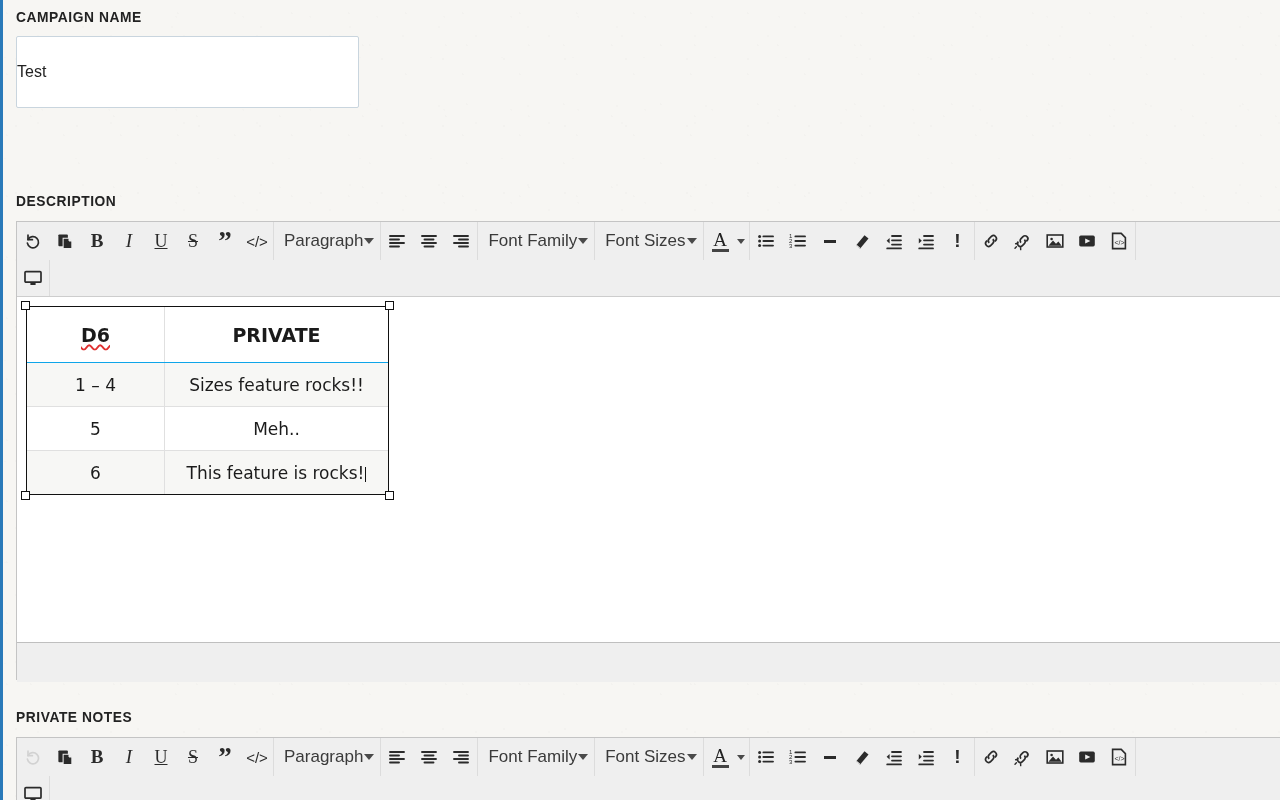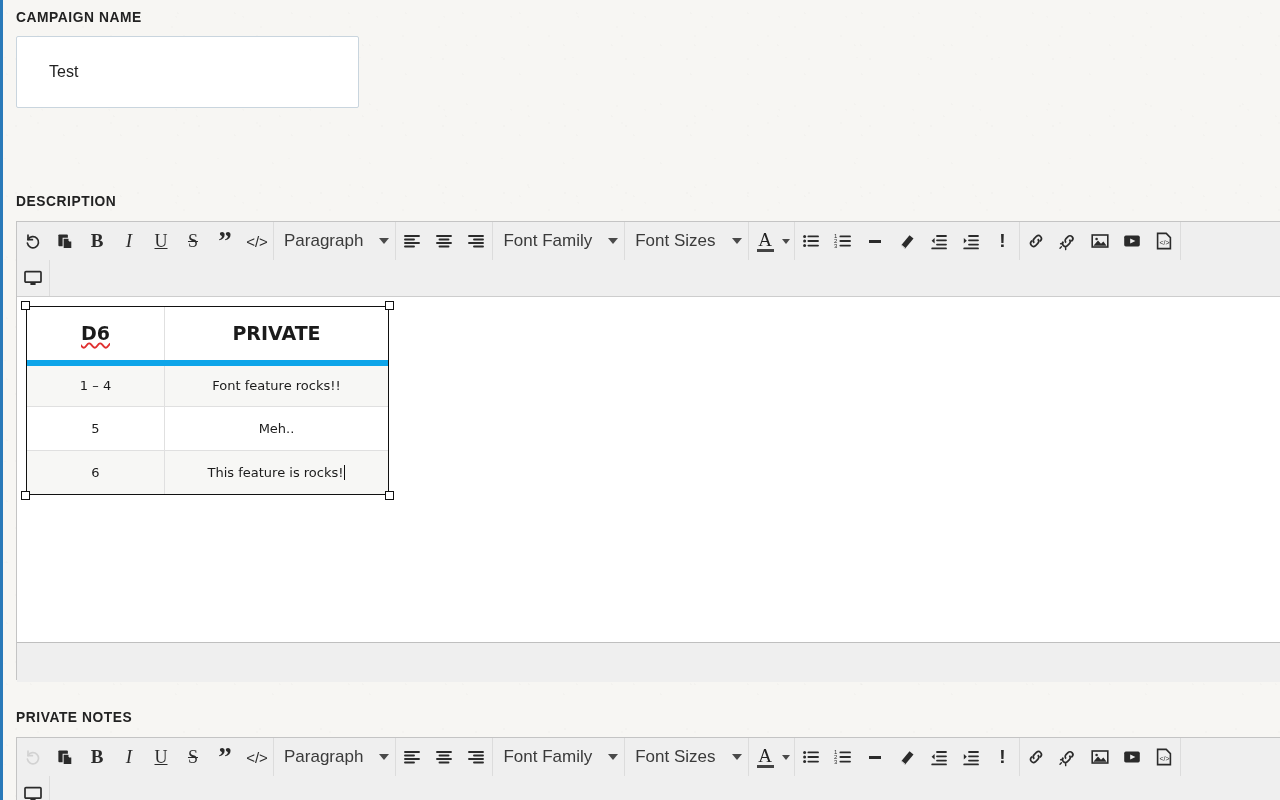--- a/index.html
+++ b/index.html
@@ -62,21 +62,21 @@
   .name-input {
     position: absolute;
     left: 0; top: 28px;
     width: 343px; height: 72px;
     background: #ffffff;
     border: 1px solid #c9d5de;
     border-radius: 2px;
     font-family: "Liberation Sans", sans-serif;
     font-size: 16px;
     color: #222;
-    padding: 0 0 0 32px;
+    padding: 0 0 0 0;
     outline: none;
   }
 
   
   .desc-label { position: absolute; left: 16px; top: 192px; }
   .notes-label { position: absolute; left: 16px; top: 708px; }
 
   
   .editor {
     position: absolute;
@@ -125,21 +125,21 @@
     display: flex;
     align-items: center;
     height: 30px;
     padding: 0 6px 0 10px;
     cursor: pointer;
     color: #3a3a3a;
     font-size: 17px;
     font-family: "Liberation Sans", sans-serif;
     white-space: nowrap;
   }
-  .tb-select .sel-label { margin-right: 16px; }
+  .tb-select .sel-label { margin-right: 1px; }
   .caret {
     width: 0; height: 0;
     border-left: 5px solid transparent;
     border-right: 5px solid transparent;
     border-top: 6px solid #4a4a4a;
   }
   .caret.small {
     border-left-width: 4px;
     border-right-width: 4px;
     border-top-width: 5px;
@@ -217,25 +217,25 @@
   table.roll-table th,
   table.roll-table td {
     border: 1px solid #e0e0e0;
     text-align: center;
     color: #1b1b1b;
   }
   table.roll-table th {
     font-size: 19px;
     font-weight: bold;
     height: 56px;
-    border-bottom: 6px solid #0ea5e9;
+    border-bottom: 1px solid #0ea5e9;
     background: #fff;
   }
   table.roll-table td {
-    font-size: 13px;
+    font-size: 17px;
     height: 44px;
     font-weight: normal;
   }
   table.roll-table tr.striped td { background: #f7f7f5; }
   table.roll-table tr.plain td { background: #ffffff; }
   .col-d6 { width: 138px; }
 
   .misspelled {
     border-bottom: 2px wavy #e03030;
     text-decoration: underline;
@@ -456,21 +456,21 @@
             <tr>
               <th class="col-d6">
                 <span class="misspelled">D6</span>
               </th>
               <th>PRIVATE</th>
             </tr>
           </thead>
           <tbody>
             <tr class="striped">
               <td class="col-d6">1 – 4</td>
-              <td>Font feature rocks!!</td>
+              <td>Sizes feature rocks!!</td>
             </tr>
             <tr class="plain">
               <td class="col-d6">5</td>
               <td>Meh..</td>
             </tr>
             <tr class="striped">
               <td class="col-d6">6</td>
               <td><span>This feature is rocks!</span><span class="caret-bar"></span></td>
             </tr>
           </tbody>

